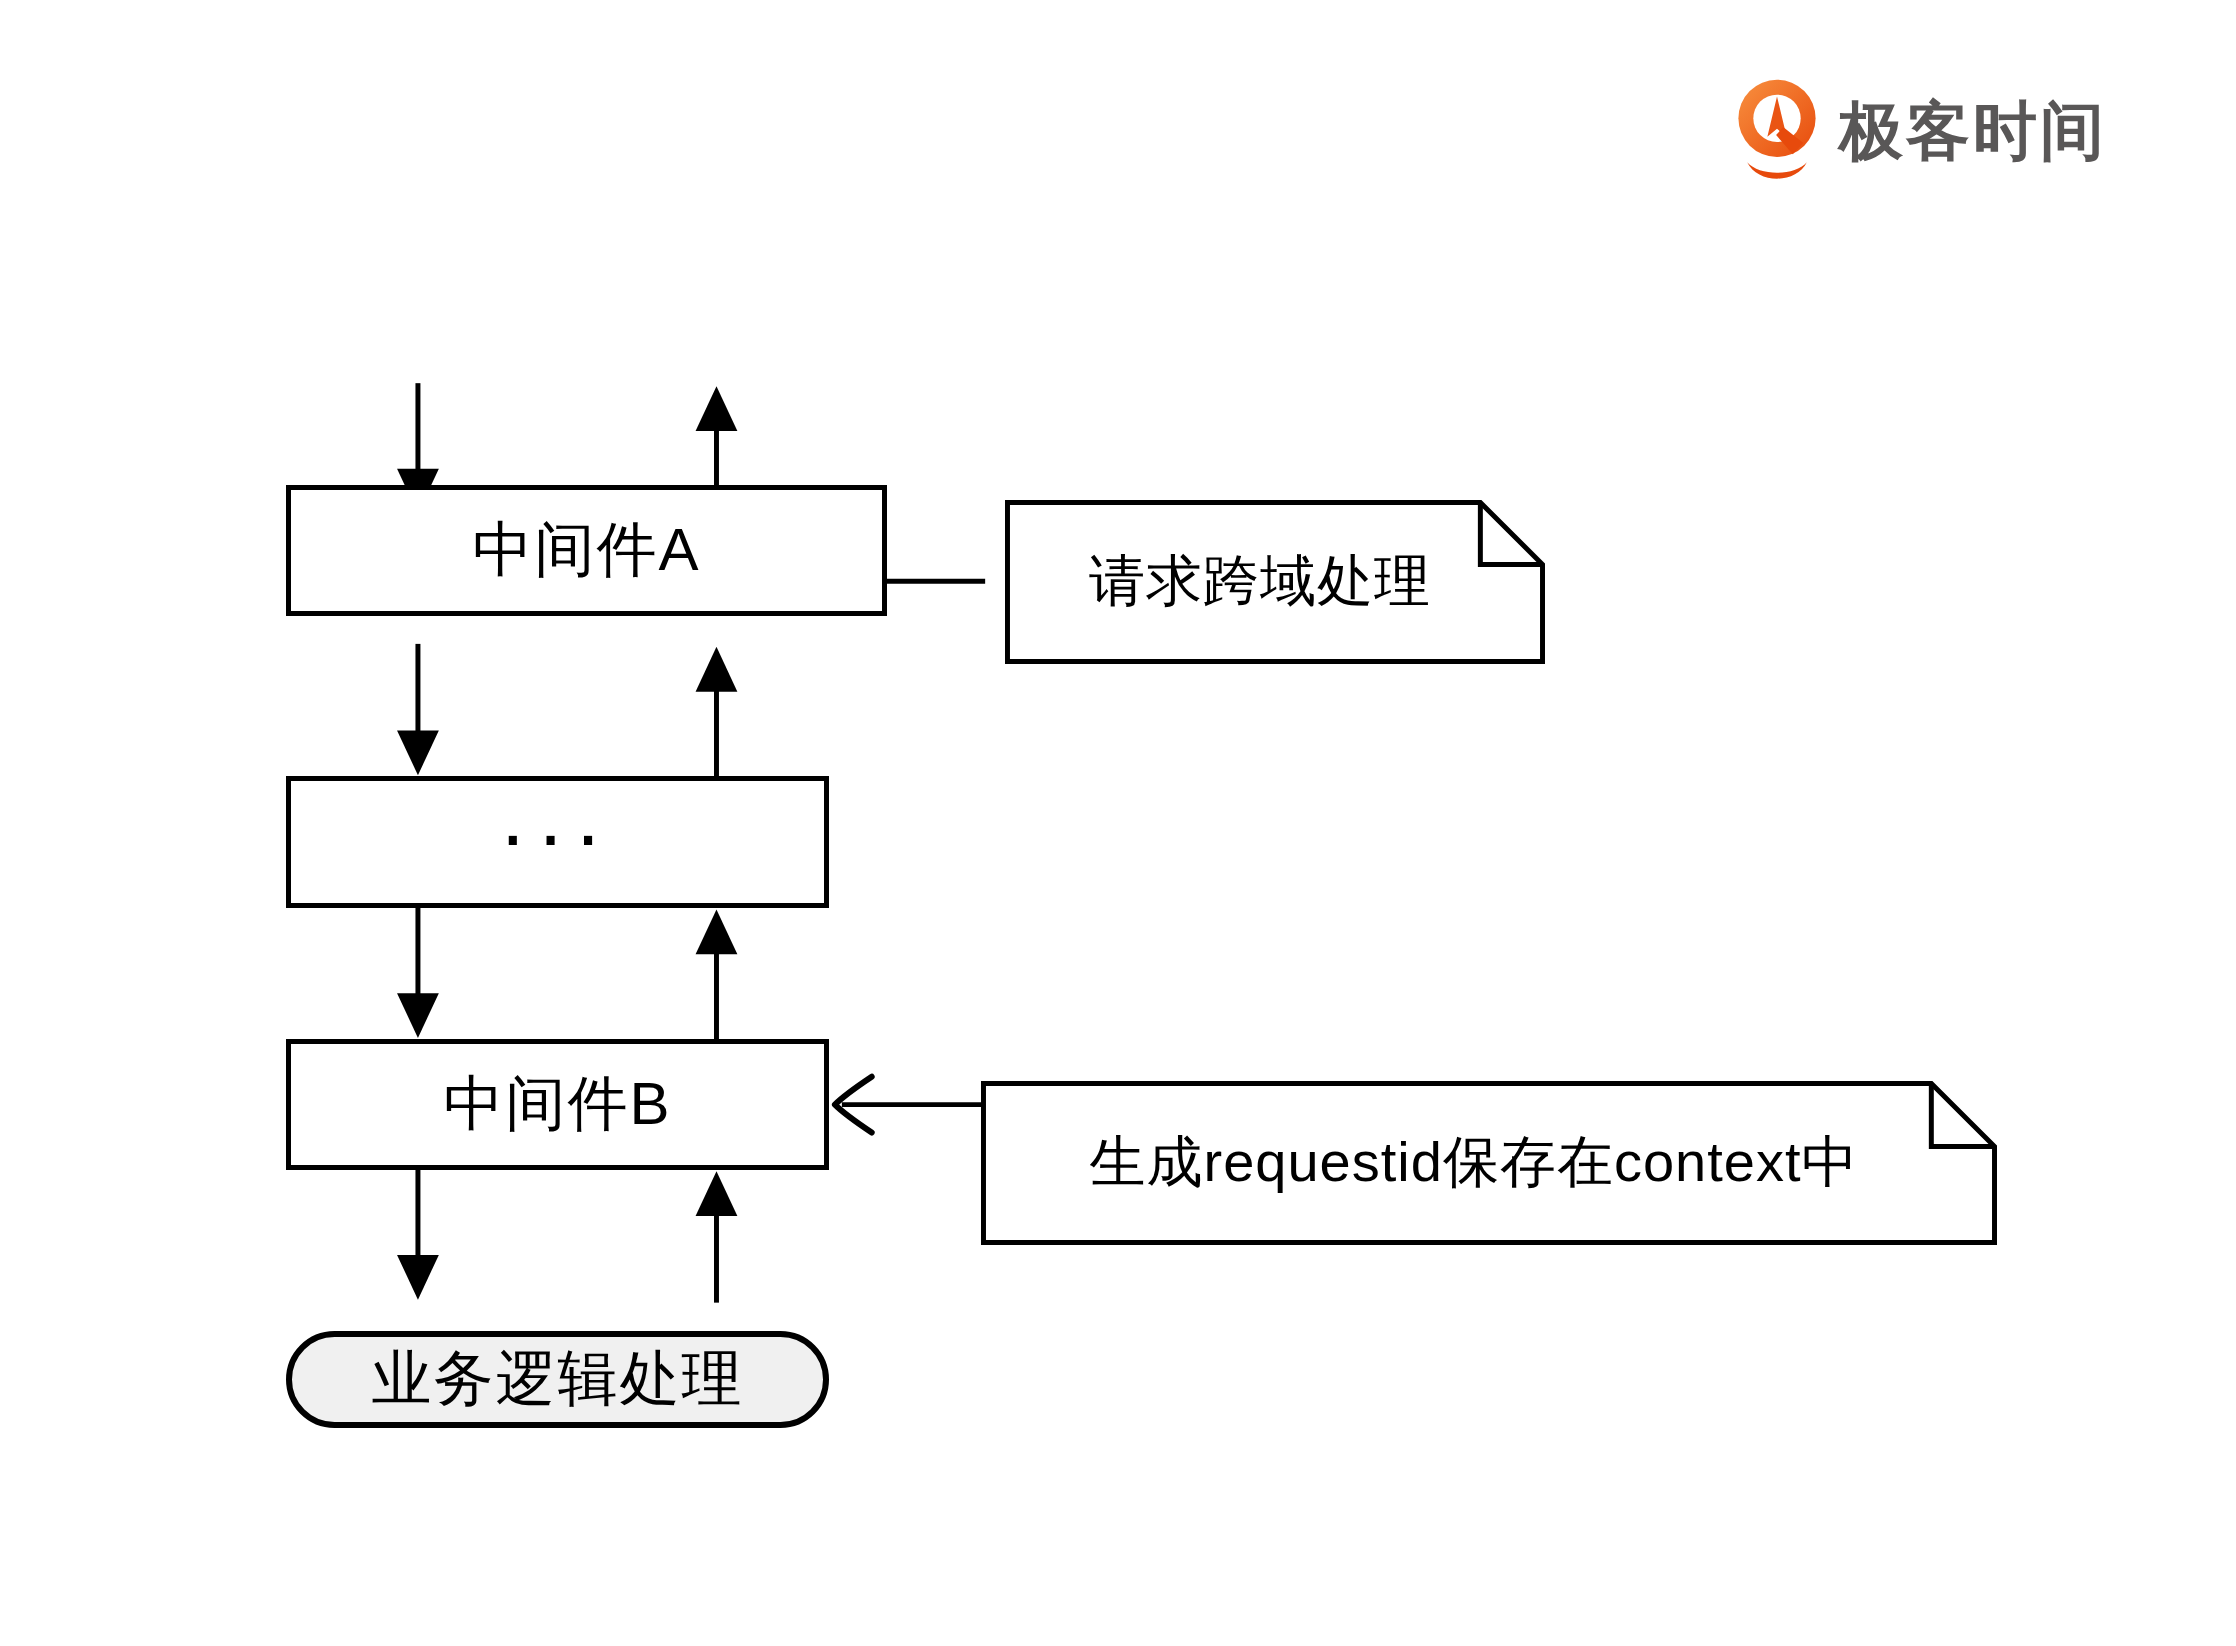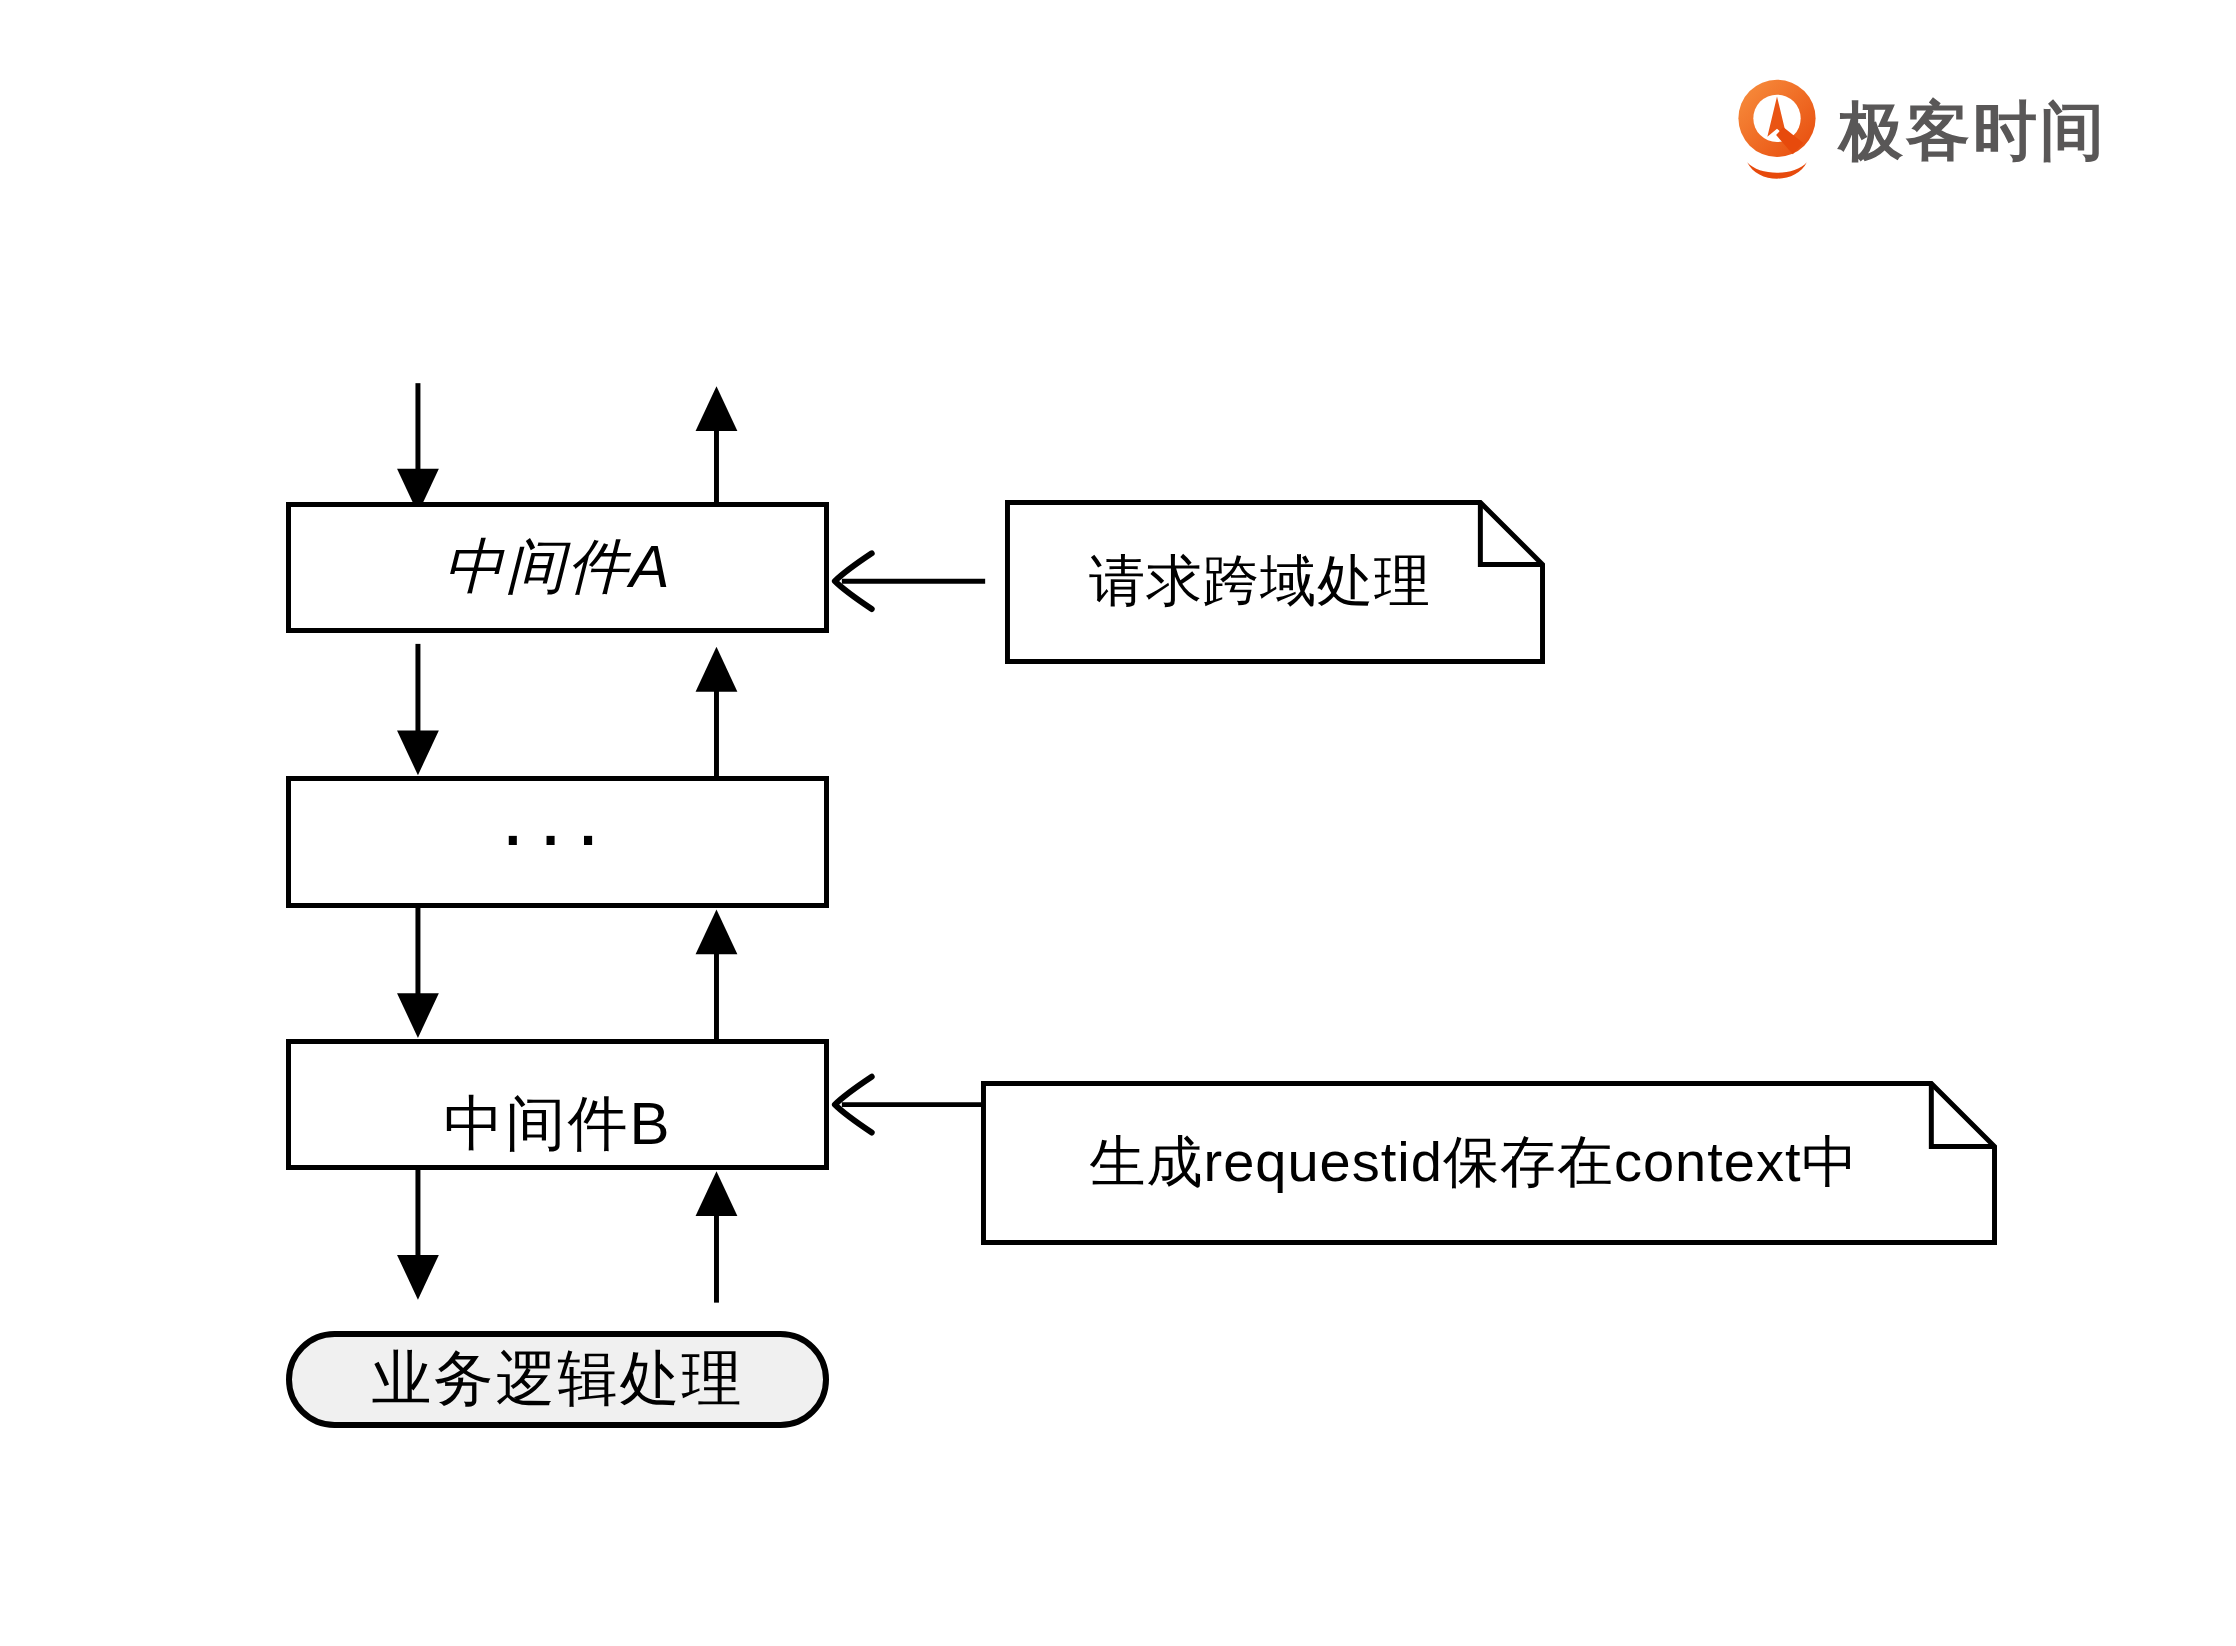--- a/index.html
+++ b/index.html
@@ -148,29 +148,29 @@
     <polygon class="edge-head" points="699,1222 741,1222 720,1177"></polygon>
 
     <line class="edge-line" x1="990" y1="584" x2="846" y2="584"></line>
     <path class="open-head" d="M876,556 C852,572 844,579 839,584 C844,589 852,596 876,612"></path>
 
     <line class="edge-line" x1="986" y1="1110" x2="846" y2="1110"></line>
     <path class="open-head" d="M876,1082 C852,1098 844,1105 839,1110 C844,1115 852,1122 876,1138"></path>
   </svg>
 
 
-  <div class="node" style="left:286px; top:502px; width:543px; height:131px;font-style:italic;">
+  <div class="node" style="left:286px; top:485px; width:601px; height:131px;">
     <span class="node-label">中间件A</span>
   </div>
 
   <div class="node" style="left:286px; top:776px; width:543px; height:132px;">
     <span class="node-label dots-label">...</span>
   </div>
 
-  <div class="node" style="left:286px; top:1039px; width:543px; height:131px;align-items:flex-end;">
+  <div class="node" style="left:286px; top:1039px; width:543px; height:131px;">
     <span class="node-label">中间件B</span>
   </div>
 
   <div class="node stadium terminal" style="left:286px; top:1300px; width:543px; height:97px;margin-top:31px;">
     <span class="node-label">业务逻辑处理</span>
   </div>
 
   <div class="note" style="left:985px; top:500px; width:540px; height:164px;margin-left:20px;">
     <svg viewBox="0 0 543 165" preserveAspectRatio="none" aria-hidden="true">
       <path class="note-outline" d="M2.5,2.5 H478 L540.5,65 V162.5 H2.5 Z"></path>

